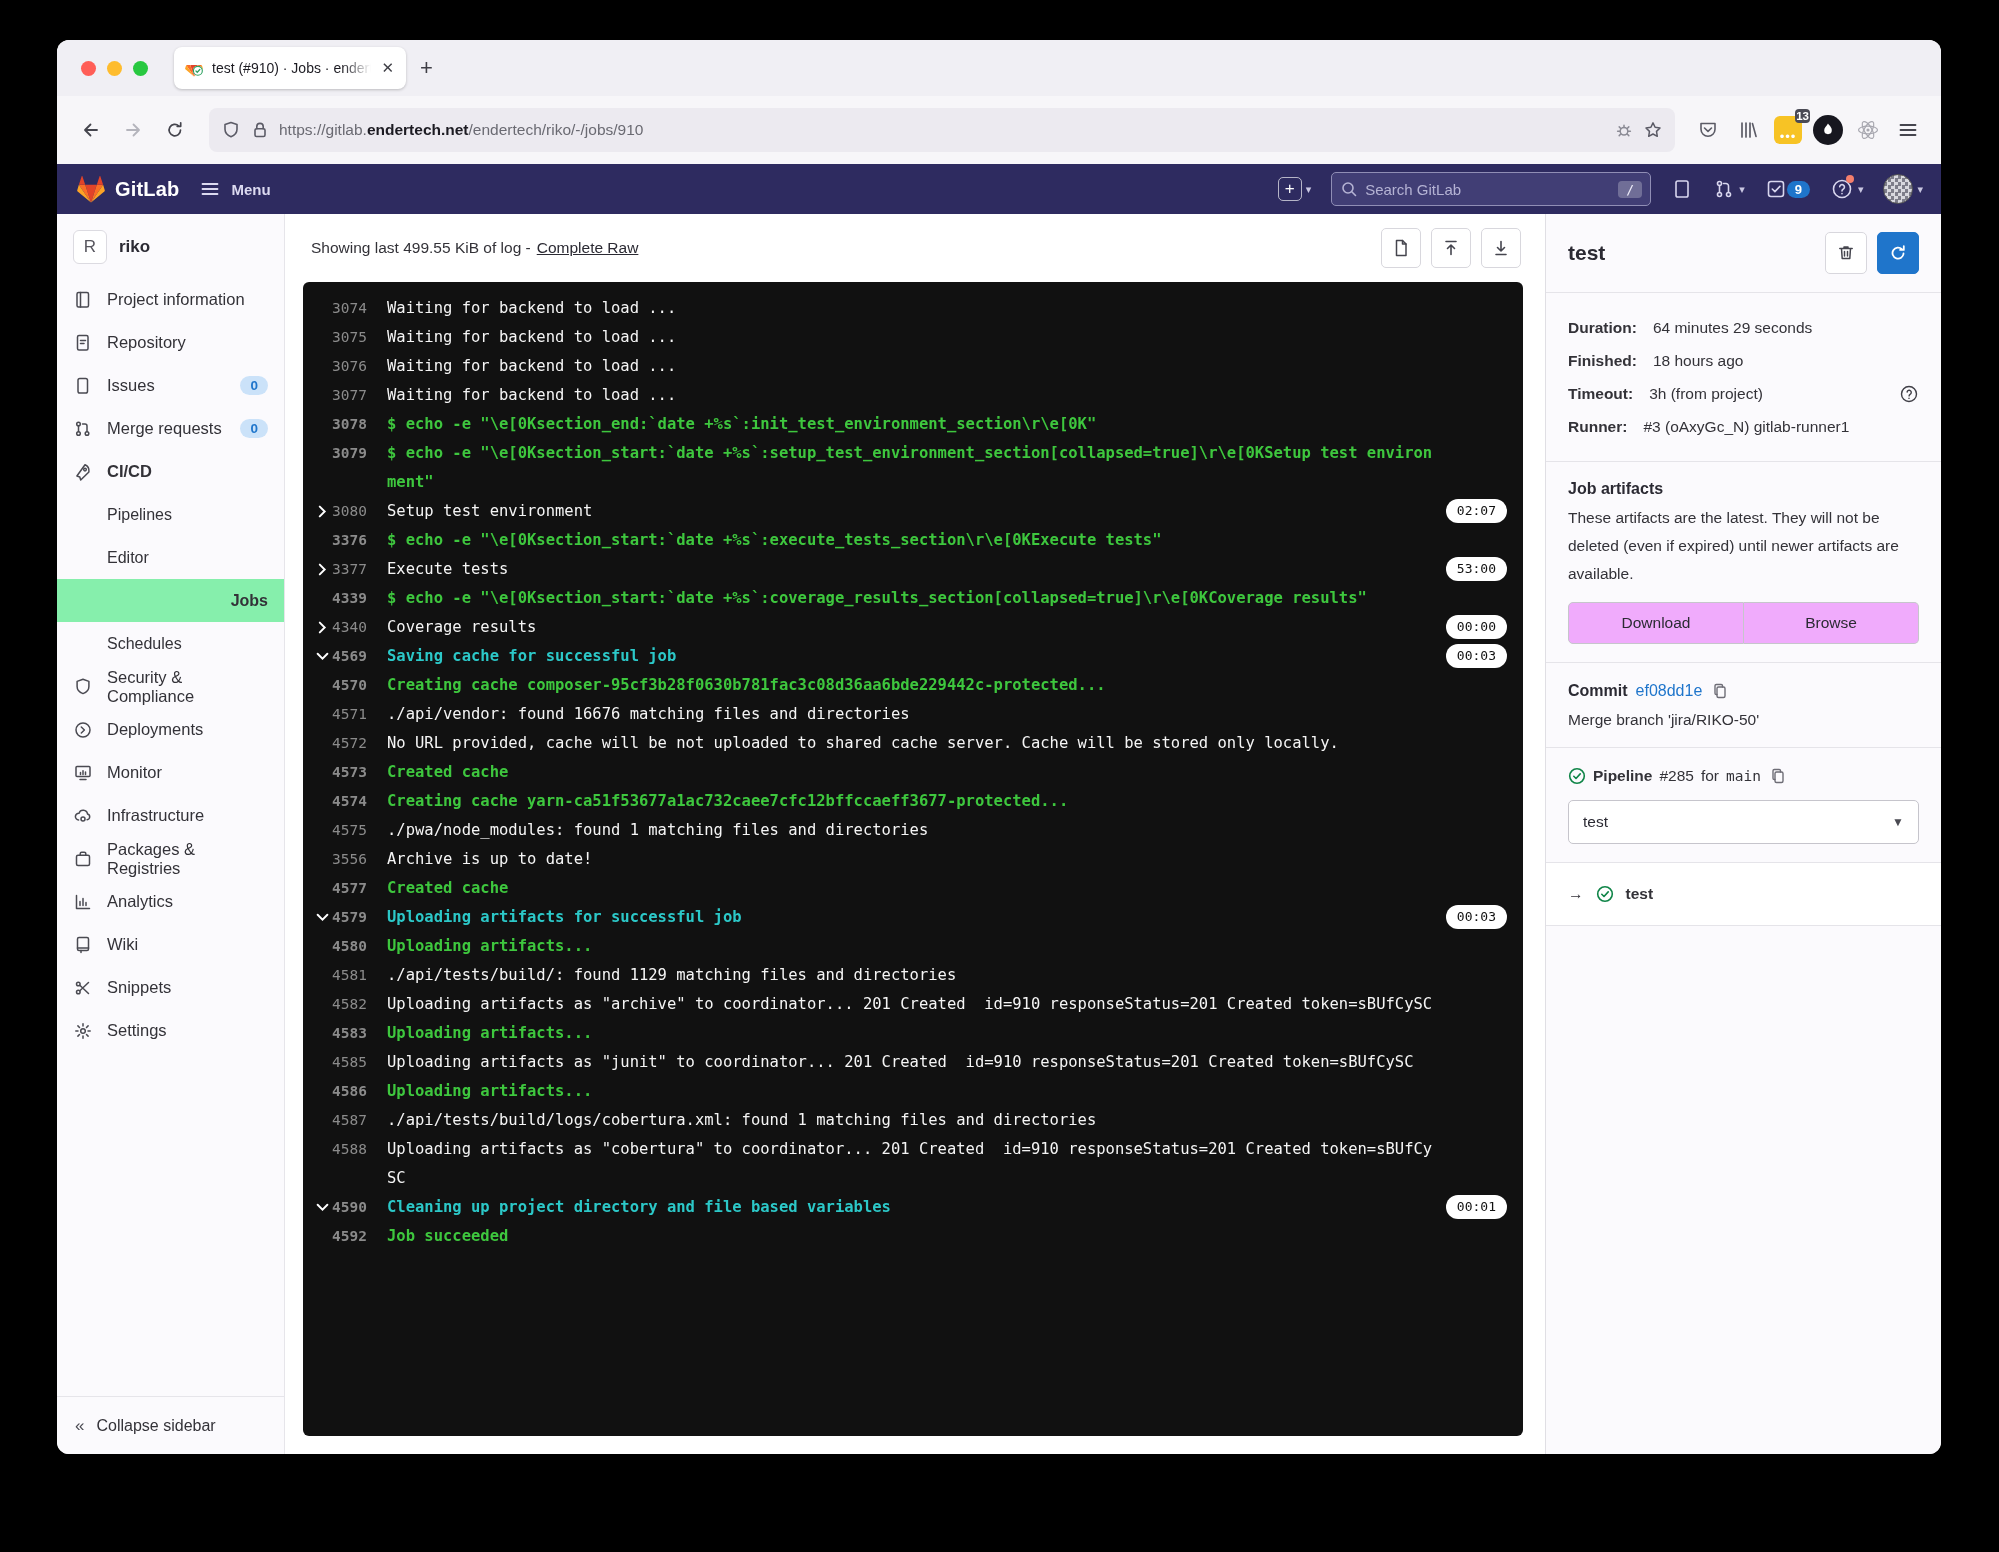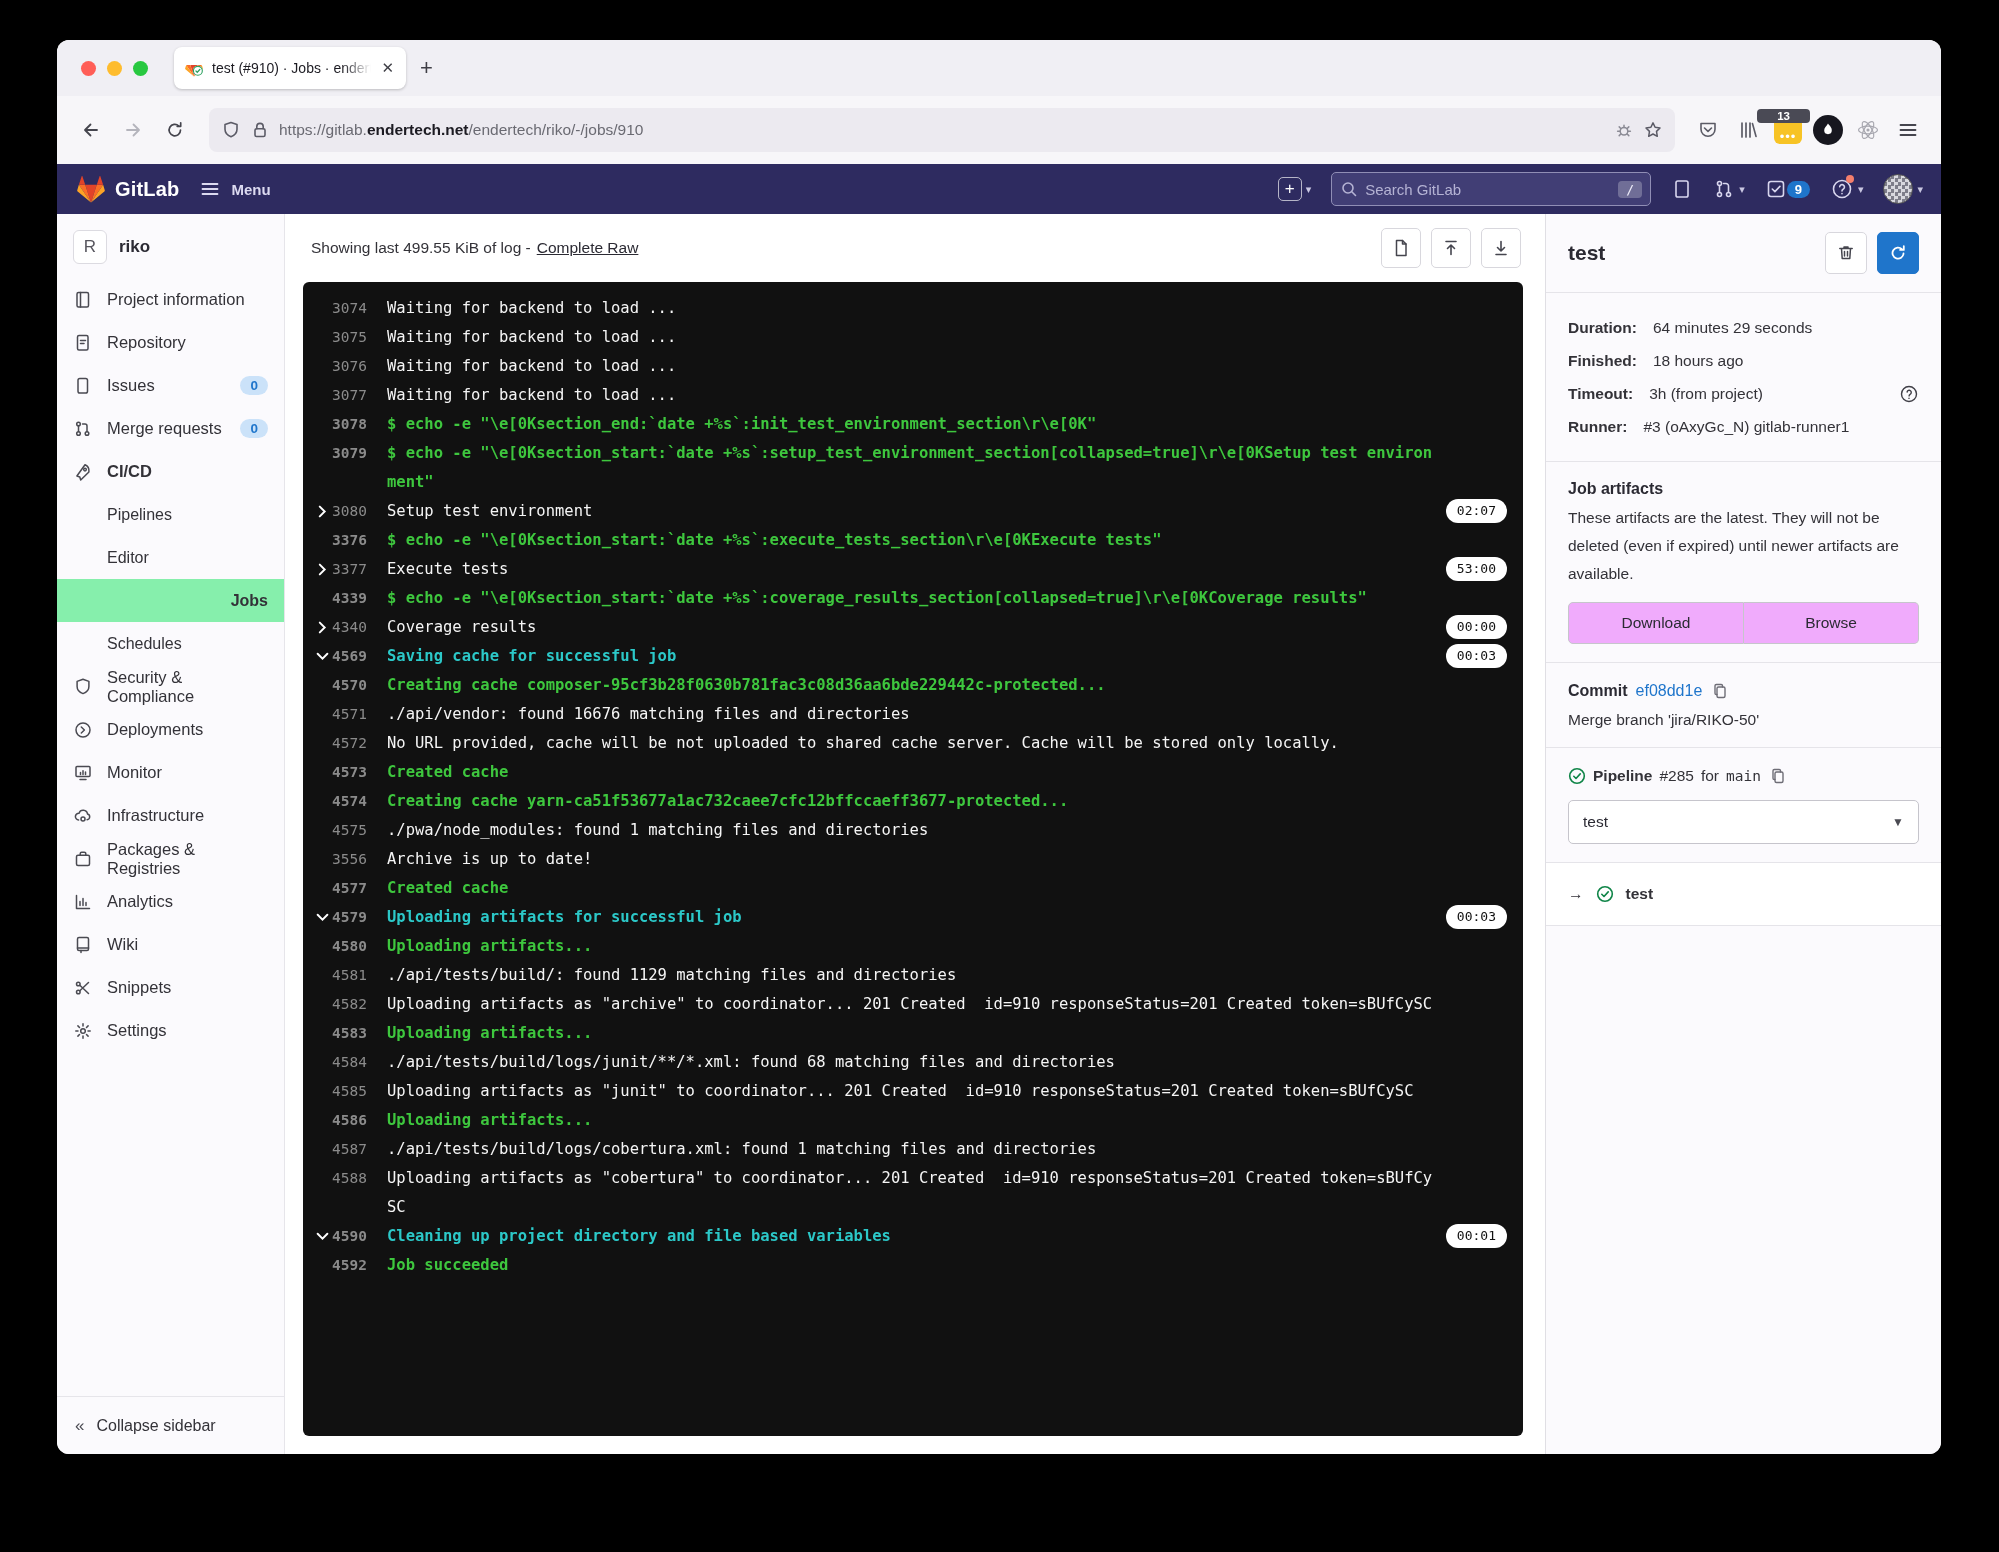--- a/index.html
+++ b/index.html
@@ -21,21 +21,21 @@
   .newtab { font-size:22px; color:#3f3f46; background:none; border:none; margin-left:14px; }
   .toolbar { height:68px; background:#f7f6f9; display:flex; align-items:center; padding:0 16px; gap:6px; flex:none; }
   .navbtn { width:36px; height:36px; display:flex; align-items:center; justify-content:center; border-radius:6px; }
   .urlbar { flex:1; height:44px; margin:0 10px; background:#eceaf0; border-radius:8px; display:flex; align-items:center; padding:0 12px; gap:9px; }
   .url { flex:1; font-size:15.5px; color:#6a6a72; white-space:nowrap; overflow:hidden; }
   .url b { color:#1c1b22; font-weight:600; }
   .tool-ic { width:34px; height:34px; display:flex; align-items:center; justify-content:center; }
   .ext13 { position:relative; width:28px; height:28px; background:#f7c325; border-radius:6px; display:flex; align-items:flex-end; justify-content:center; }
   .ext13 .dots{ color:#fff; font-size:13px; letter-spacing:1px; line-height:14px; }
   .ext-badge { position:absolute; top:-7px; right:-8px; background:#4a4a55; color:#fff; font-size:11.5px; font-weight:700;
-               border-radius:4px; padding:1px 20px; }
+               border-radius:4px; padding:1px 1px; }
   .flame { width:30px; height:30px; border-radius:50%; background:#17171f; display:flex; align-items:center; justify-content:center; }
 
   
   .glnav { height:50px; background:#2e2b60; display:flex; align-items:center; padding:0 18px; gap:10px; flex:none; }
   .brand { display:flex; align-items:center; gap:8px; }
   .brand-name { color:#fff; font-size:20px; font-weight:600; letter-spacing:.2px; }
   .menu-btn { display:flex; align-items:center; gap:12px; color:#dcdaf0; font-size:15px; font-weight:600; margin-left:10px;
               background:none; border:none; }
   .glnav-right { margin-left:auto; display:flex; align-items:center; gap:20px; }
   .plusbox { display:flex; align-items:center; gap:4px; }
@@ -519,21 +519,20 @@
             <div class="log-line s-plain"><span class="ln">4575</span><span>./pwa/node_modules: found 1 matching files and directories</span></div>
             <div class="log-line s-plain"><span class="ln">3556</span><span>Archive is up to date!</span></div>
             <div class="log-line s-green"><span class="ln">4577</span><span>Created cache</span></div>
             <div class="log-line s-cyan"><span class="chevm"><svg width="13" height="13" viewBox="0 0 12 12">
                   <path d="M1.5 3.5 6 8l4.5-4.5" fill="none" stroke="#fff" stroke-width="1.8" stroke-linecap="round"></path>
                 </svg></span><span class="ln">4579</span><span>Uploading artifacts for successful job</span><span class="dur">00:03</span></div>
             <div class="log-line s-green"><span class="ln">4580</span><span>Uploading artifacts...</span></div>
             <div class="log-line s-plain"><span class="ln">4581</span><span>./api/tests/build/: found 1129 matching files and directories</span></div>
             <div class="log-line s-plain"><span class="ln">4582</span><span>Uploading artifacts as "archive" to coordinator... 201 Created  id=910 responseStatus=201 Created token=sBUfCySC</span></div>
             <div class="log-line s-green"><span class="ln">4583</span><span>Uploading artifacts...</span></div>
-            <div class="log-line s-plain"><span class="ln">4584</span><span>./api/tests/build/logs/junit/**/*.xml: found 68 matching files and directories</span></div>
             <div class="log-line s-plain"><span class="ln">4585</span><span>Uploading artifacts as "junit" to coordinator... 201 Created  id=910 responseStatus=201 Created token=sBUfCySC</span></div>
             <div class="log-line s-green"><span class="ln">4586</span><span>Uploading artifacts...</span></div>
             <div class="log-line s-plain"><span class="ln">4587</span><span>./api/tests/build/logs/cobertura.xml: found 1 matching files and directories</span></div>
             <div class="log-line s-plain"><span class="ln">4588</span><span>Uploading artifacts as "cobertura" to coordinator... 201 Created  id=910 responseStatus=201 Created token=sBUfCySC</span></div>
             <div class="log-line s-cyan"><span class="chevm"><svg width="13" height="13" viewBox="0 0 12 12">
                   <path d="M1.5 3.5 6 8l4.5-4.5" fill="none" stroke="#fff" stroke-width="1.8" stroke-linecap="round"></path>
                 </svg></span><span class="ln">4590</span><span>Cleaning up project directory and file based variables</span><span class="dur">00:01</span></div>
             <div class="log-line s-green"><span class="ln">4592</span><span>Job succeeded</span></div>
           </div>
     </main>

